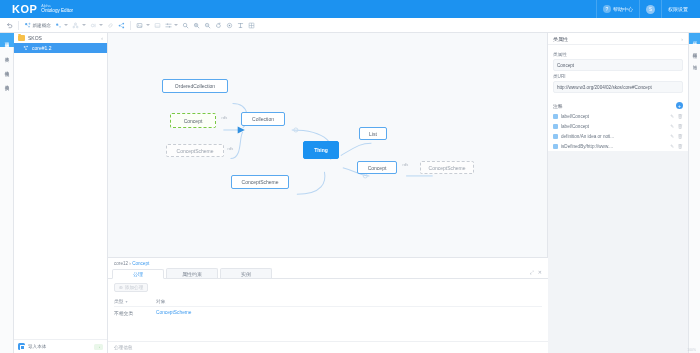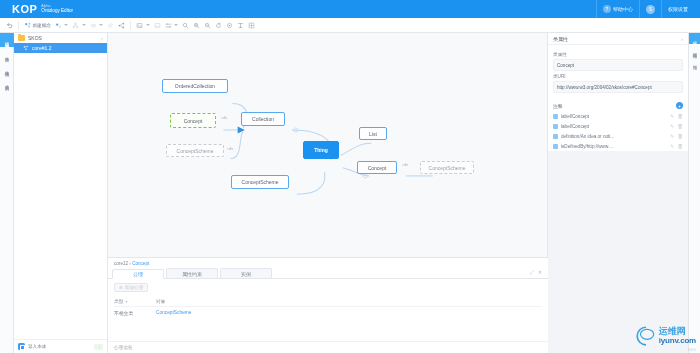--- a/index.html
+++ b/index.html
@@ -528,25 +528,15 @@
         <div class="rrail-item">
           <span>详细属性</span>
         </div>
         <div class="rrail-item">
           <span>通知</span>
         </div>
       </div>
     </div>
   </div>
 
-  <div class="watermark">
-    <svg width="22" height="22" viewBox="0 0 40 40">
-      <path d="M20 4 A16 16 0 1 0 20 36" fill="none" stroke="#2f9fe0" stroke-width="3"></path>
-      <ellipse cx="22" cy="17" rx="12" ry="9" fill="none" stroke="#2f9fe0" stroke-width="2.2"></ellipse>
-    </svg>
-    <span class="wm-text">
-      <span class="wm-cn">运维网</span>
-      <span class="wm-en">iyunv.com</span>
-    </span>
-  </div>
   <div class="wm-pct">100%</div>
 
 </div>
 
 </body></html>

